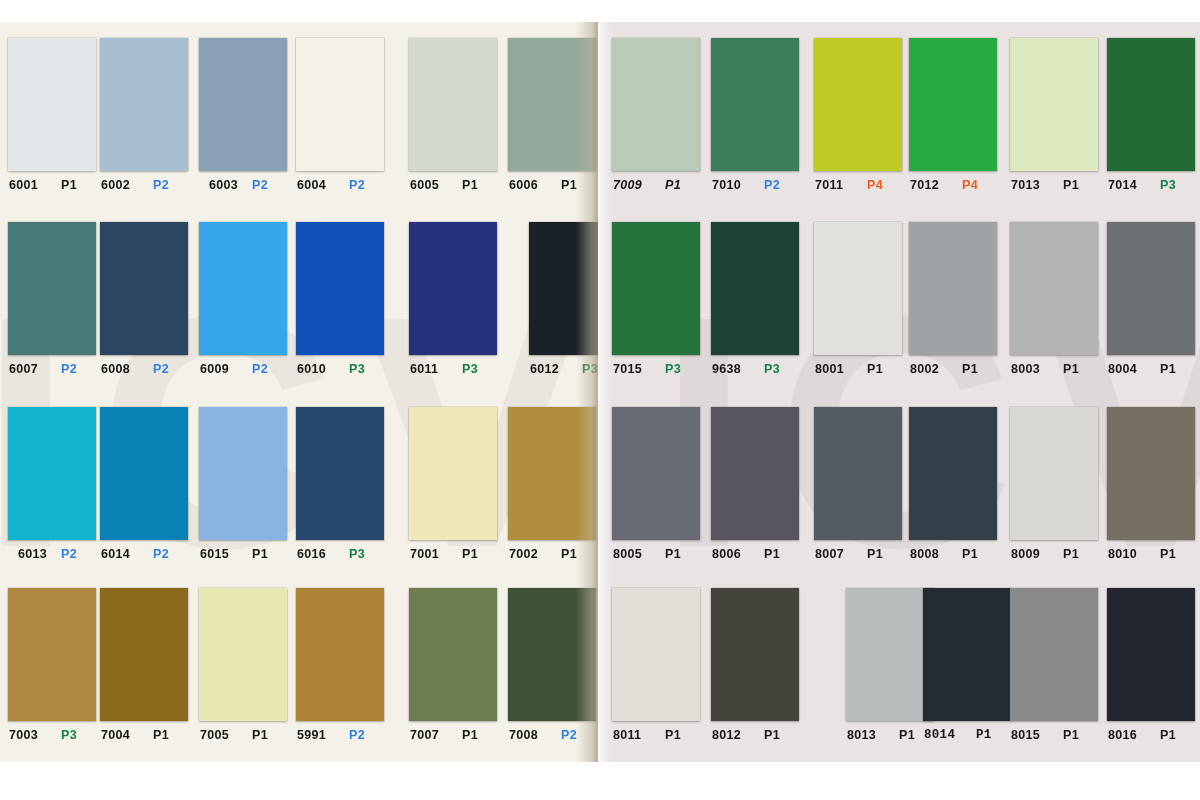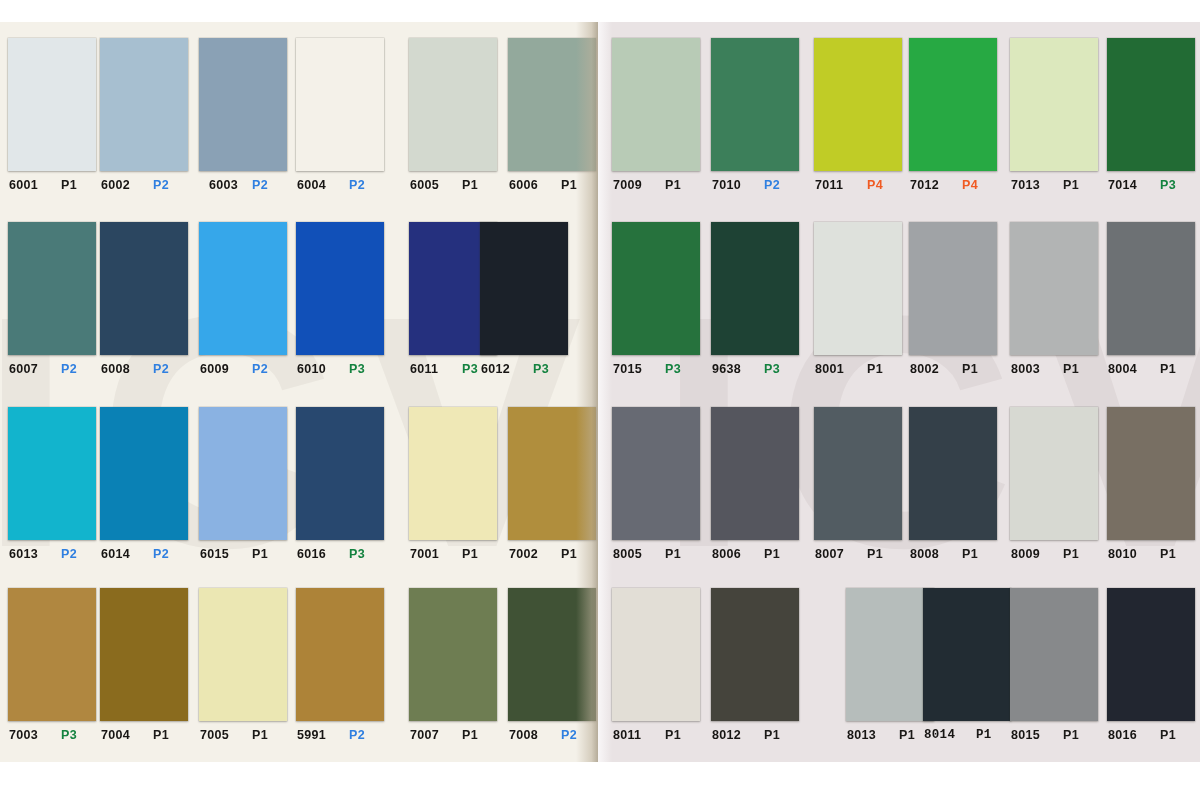--- a/index.html
+++ b/index.html
@@ -185,30 +185,30 @@
               <span class="pcode p-P3" style="color: rgb(19, 130, 63);">P3</span>
             </div>
           </div>
           <div class="swatch" style="left: 409px;">
             <div class="chip" style="background: rgb(37, 48, 126); height: 133px;"></div>
             <div class="caption">
               <span class="code">6011</span>
               <span class="pcode p-P3" style="color: rgb(19, 130, 63);">P3</span>
             </div>
           </div>
-          <div class="swatch" style="left: 480px;">
+          <div class="swatch" style="left: 529px;">
             <div class="chip" style="background: rgb(27, 33, 41); height: 133px;"></div>
             <div class="caption">
               <span class="code">6012</span>
               <span class="pcode p-P3" style="color: rgb(19, 130, 63);">P3</span>
             </div>
           </div>
         </div>
         <div class="row r2">
-          <div class="swatch" style="left: 8px;">
+          <div class="swatch" style="left: 8px; text-align: right;">
             <div class="chip" style="background: rgb(18, 180, 205); height: 133px;"></div>
             <div class="caption">
               <span class="code">6013</span>
               <span class="pcode p-P2" style="color: rgb(47, 127, 224);">P2</span>
             </div>
           </div>
           <div class="swatch" style="left: 100px;">
             <div class="chip" style="background: rgb(10, 129, 181); height: 133px;"></div>
             <div class="caption">
               <span class="code">6014</span>
@@ -288,21 +288,21 @@
             </div>
           </div>
         </div>
       </div>
   </div>
 
   <div class="page" id="page-right">
     <div class="watermark">ICV</div>
     <div class="grid">
         <div class="row r0">
-          <div class="swatch" style="left: 14px;">
+          <div class="swatch" style="left: 14px; font-style: italic;">
             <div class="chip" style="background: rgb(184, 203, 182); height: 133px;"></div>
             <div class="caption">
               <span class="code">7009</span>
               <span class="pcode p-P1" style="color: rgb(27, 25, 23);">P1</span>
             </div>
           </div>
           <div class="swatch" style="left: 113px;">
             <div class="chip" style="background: rgb(60, 127, 90); height: 133px;"></div>
             <div class="caption">
               <span class="code">7010</span>

